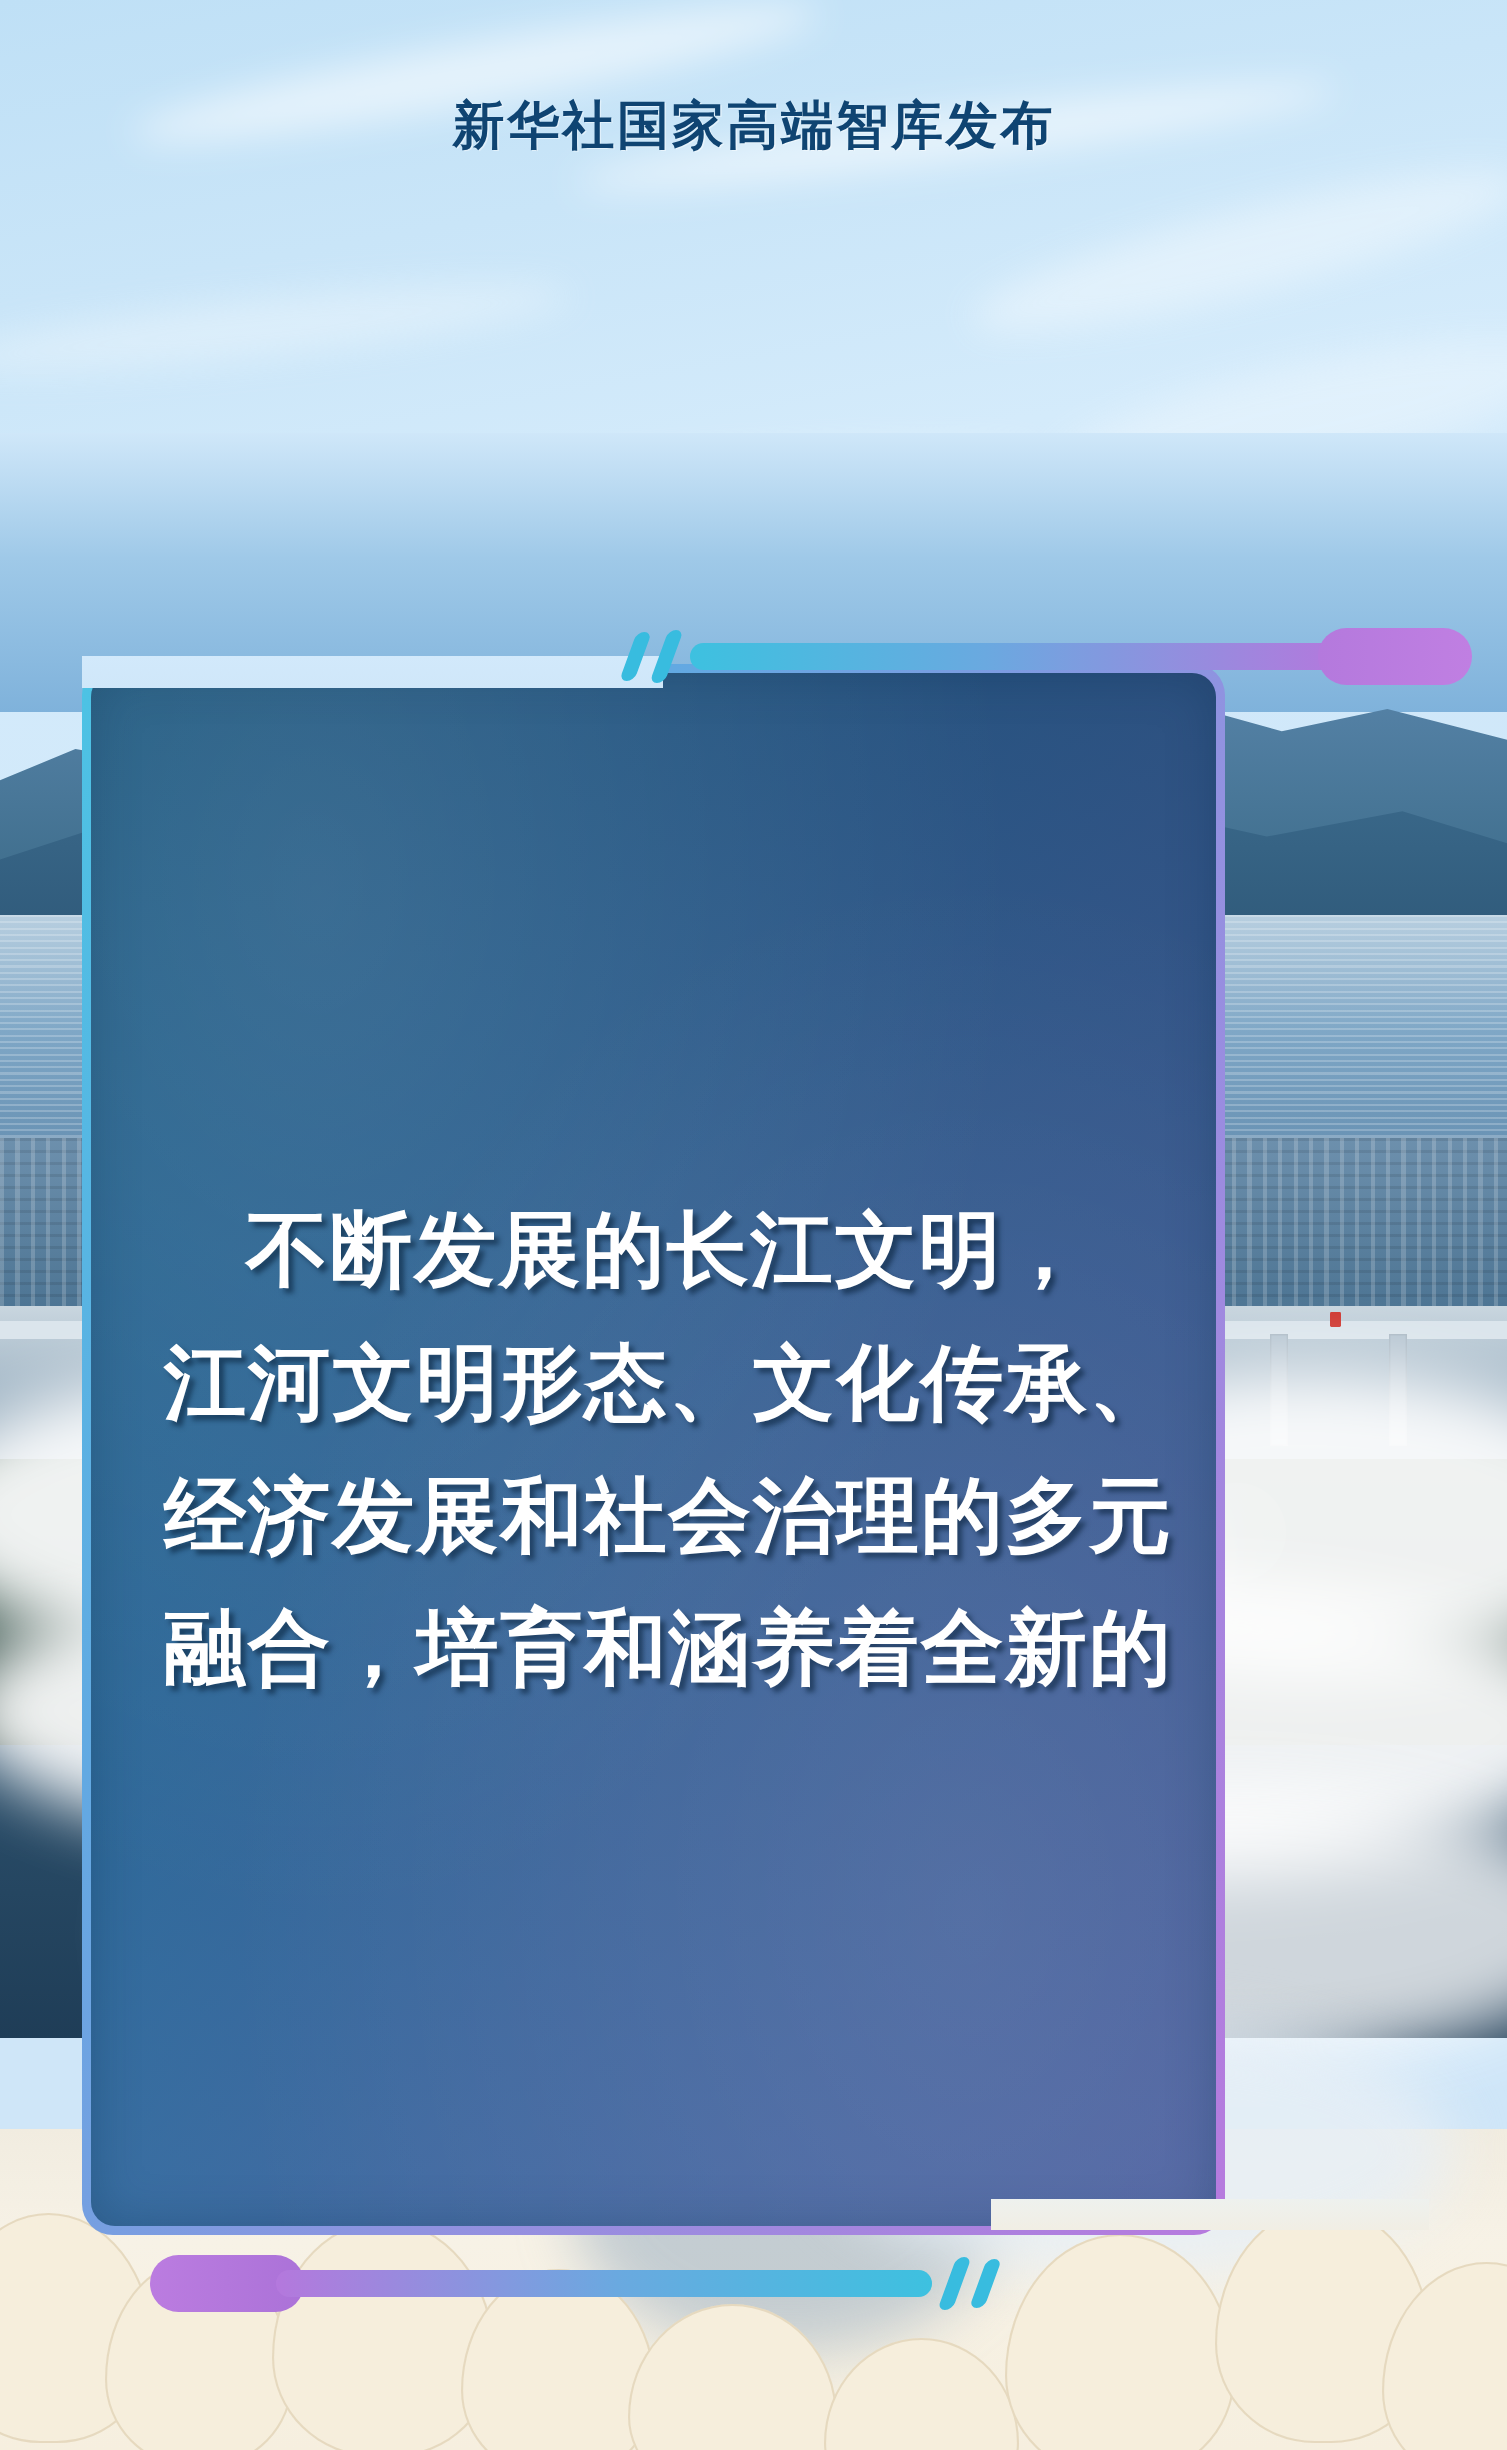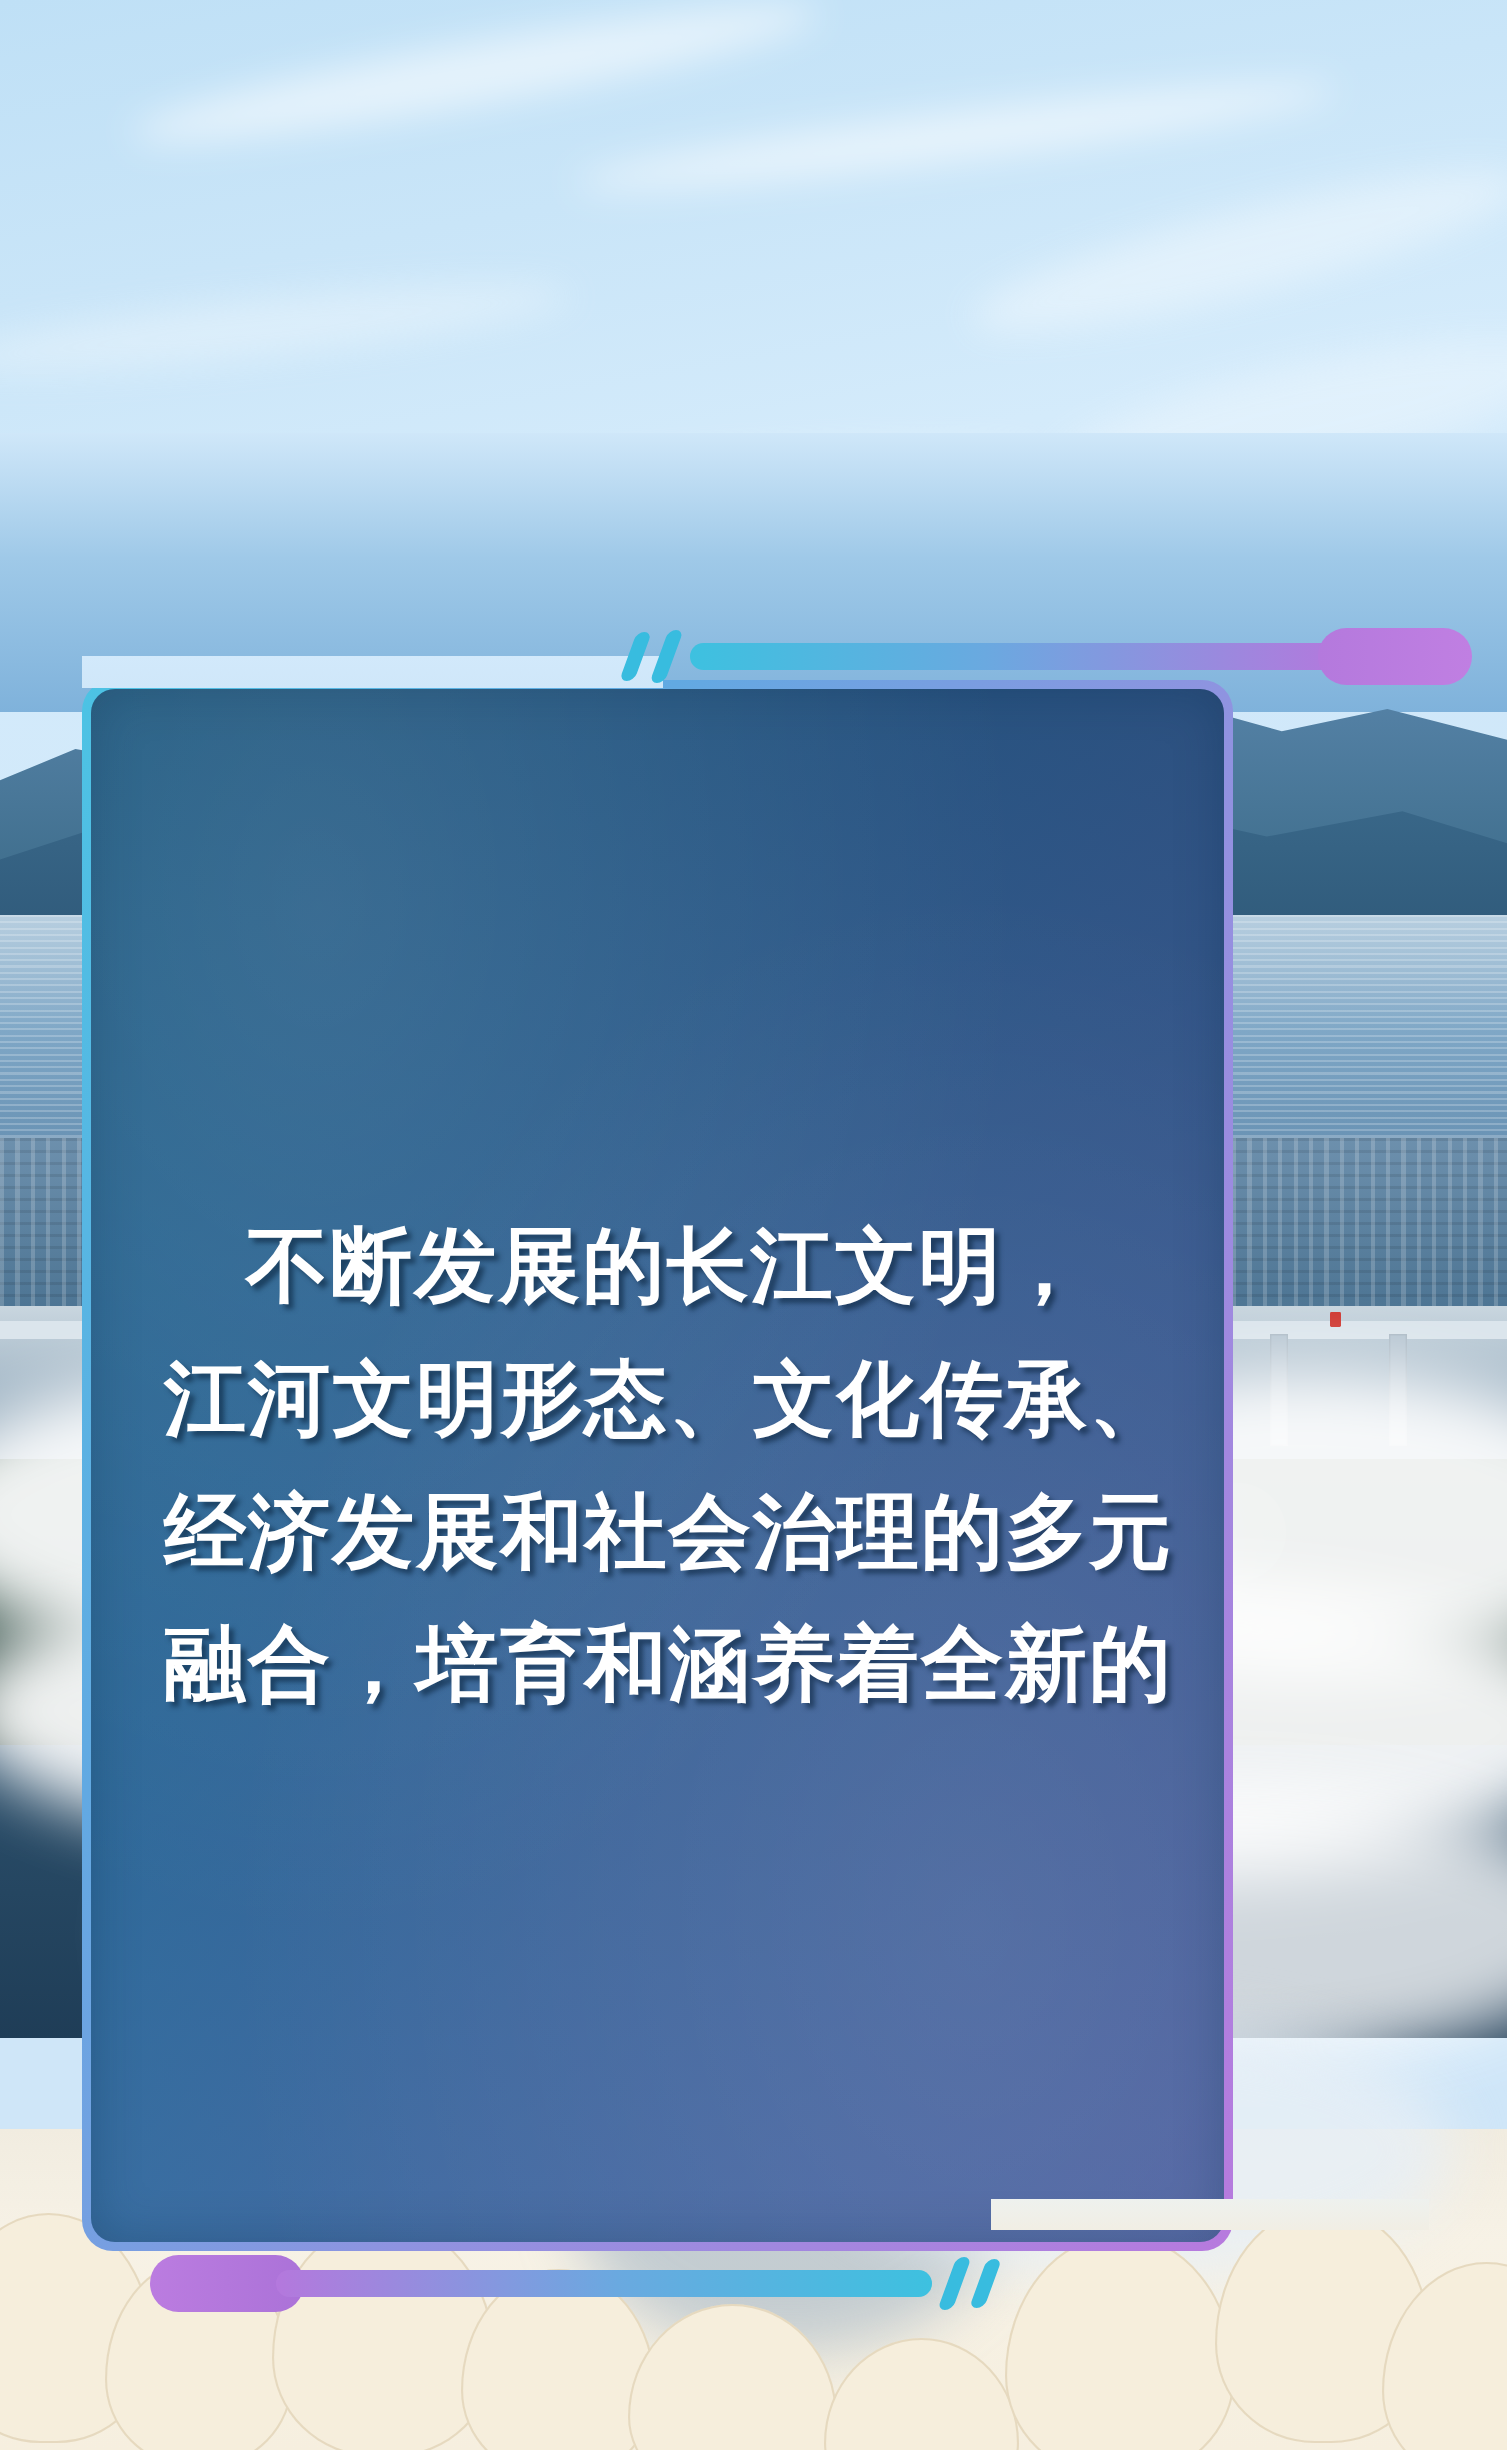--- a/index.html
+++ b/index.html
@@ -116,21 +116,21 @@
     transform:skewX(-20deg);margin-right:15.4px;}
   .dash.small{height:49px;}
   .rod{height:26.5px;border-radius:13.3px;}
   .rod-top{width:656px;background:linear-gradient(90deg,#3dc1e0 0%,#6aa9e0 45%,#b478dd 100%);}
   .rod-bot{width:656px;background:linear-gradient(90deg,#b478dd 0%,#6aa9e0 52%,#3dc1e0 100%);}
   .cap{height:57px;border-radius:29px;}
   .cap-right{width:154px;margin-left:-28px;background:linear-gradient(90deg,#b479dd 0%,#c07fe2 100%);}
   .cap-left{width:154px;margin-right:-28px;background:linear-gradient(90deg,#bb7ce0 0%,#ab72d8 100%);}
 
   
-  .card-wrap{position:absolute;left:82px;top:680px;width:1143px;height:1571px;z-index:35;padding-left:8px;}
+  .card-wrap{position:absolute;left:82px;top:664px;width:1143px;height:1571px;z-index:35;}
   .card-border{
     position:absolute;inset:0;border-radius:31px;
     background:linear-gradient(118deg,#4cc3e4 0%,#62a9e2 30%,#8f93e0 58%,#b77ade 100%);
     padding:9px;box-sizing:border-box;
   }
   .card-inner{
     position:relative;width:100%;height:100%;border-radius:24px;overflow:hidden;
     background:linear-gradient(180deg,rgba(20,64,104,.80) 0%,rgba(23,73,116,.74) 38%,rgba(24,78,122,.70) 70%,rgba(26,86,130,.66) 100%);
     box-shadow:0 0 49px rgba(8,40,70,.28) inset;
   }
@@ -220,20 +220,21 @@
     <div class="blob" style="left:272px;top:91px;width:223px;height:237px"></div>
     <div class="blob" style="left:461px;top:140px;width:195px;height:209px"></div>
     <div class="blob" style="left:628px;top:175px;width:209px;height:195px"></div>
     <div class="blob" style="left:824px;top:209px;width:195px;height:181px"></div>
     <div class="blob" style="left:1005px;top:105px;width:230px;height:244px"></div>
     <div class="blob" style="left:1215px;top:77px;width:216px;height:237px"></div>
     <div class="blob" style="left:1382px;top:133px;width:209px;height:223px"></div>
   </div>
 
   <div class="header">
+    <div class="kicker">新华社国家高端智库发布</div>
     <div class="title">
     </div>
   </div>
 
   <div class="deco deco-top">
     <span class="dash small"></span>
     <span class="dash"></span>
     <span class="rod rod-top"></span>
     <span class="cap cap-right"></span>
   </div>

